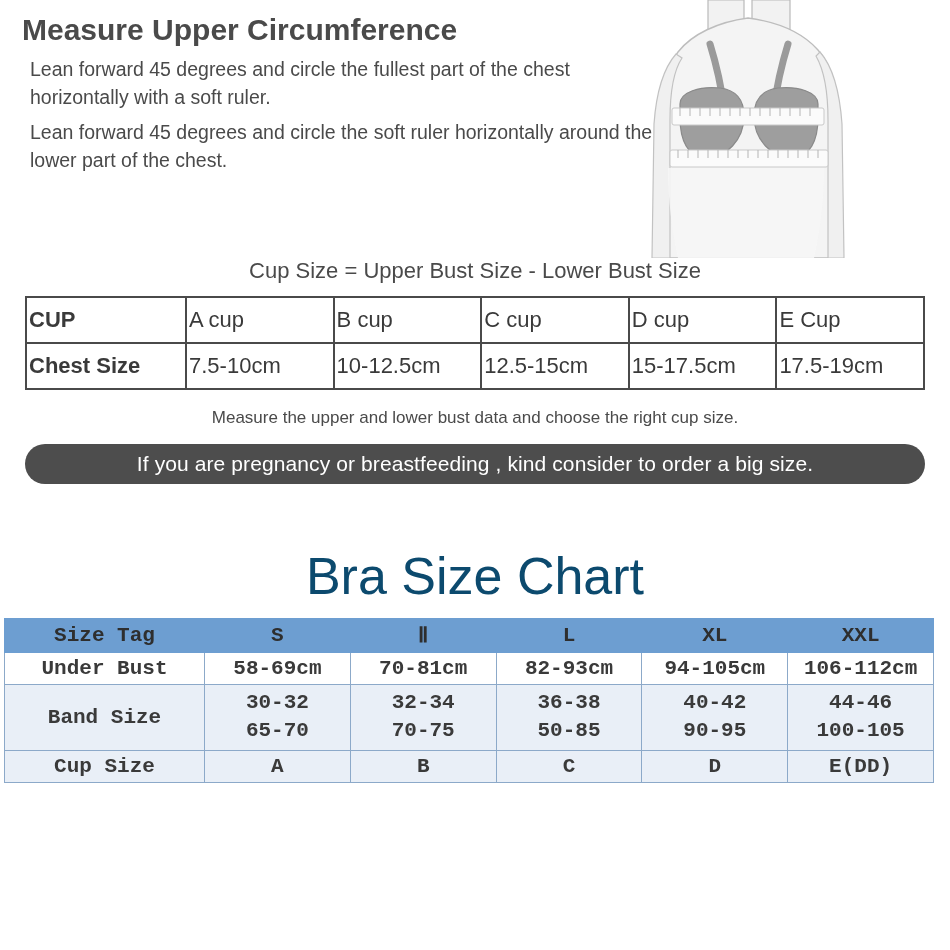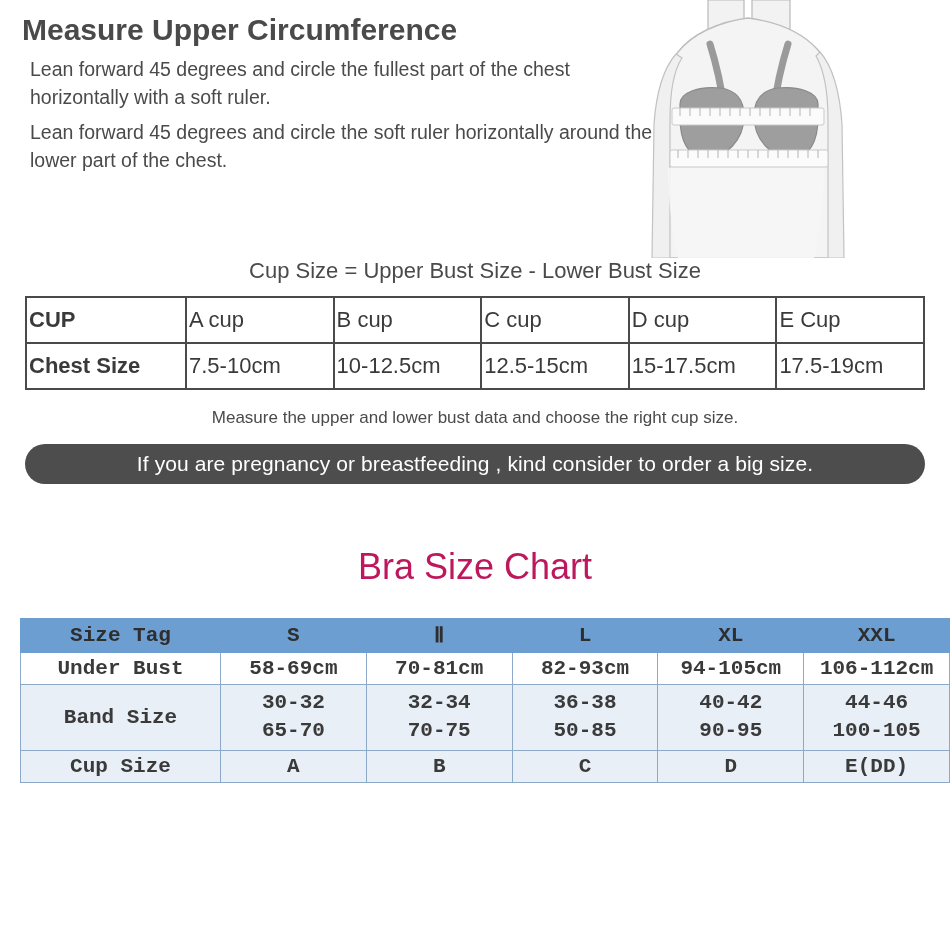--- a/index.html
+++ b/index.html
@@ -107,26 +107,26 @@
     letter-spacing: 0.1px;
     text-align: center;
   }
 
   
   .chart-title {
     position: absolute;
     left: 0; top: 546px;
     width: 950px;
     text-align: center;
-    font-size: 36px;
-    color: #be185d;
+    font-size: 52px;
+    color: #0c4a6e;
   }
   .size-chart {
     position: absolute;
-    left: 20px; top: 618px;
+    left: 4px; top: 618px;
     width: 930px;
     border-collapse: collapse;
     table-layout: fixed;
     font-family: "Liberation Mono", monospace;
   }
   .size-chart td {
     border: 1px solid #8ca9c9;
     text-align: center;
     font-size: 21px;
     color: #3a3a3a;

